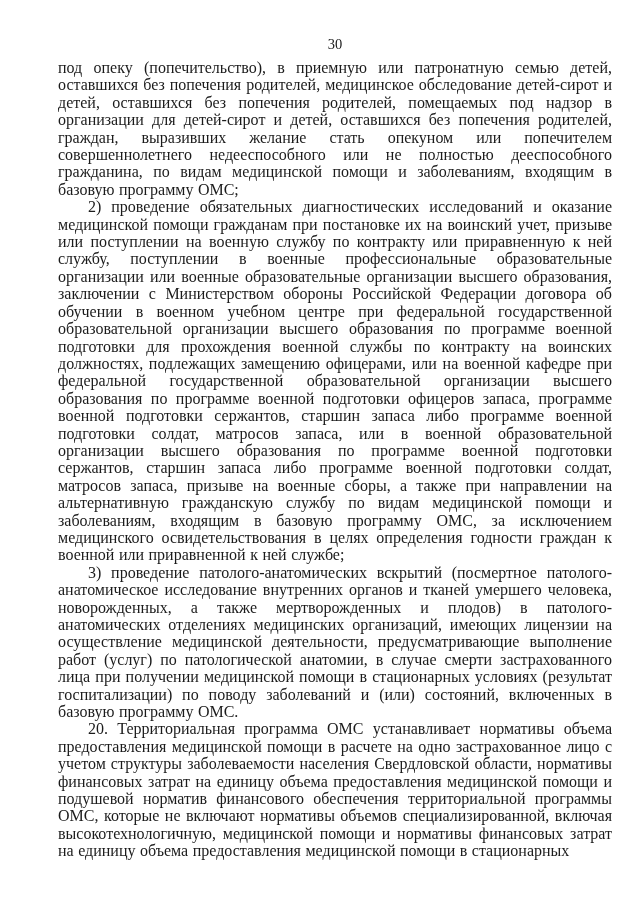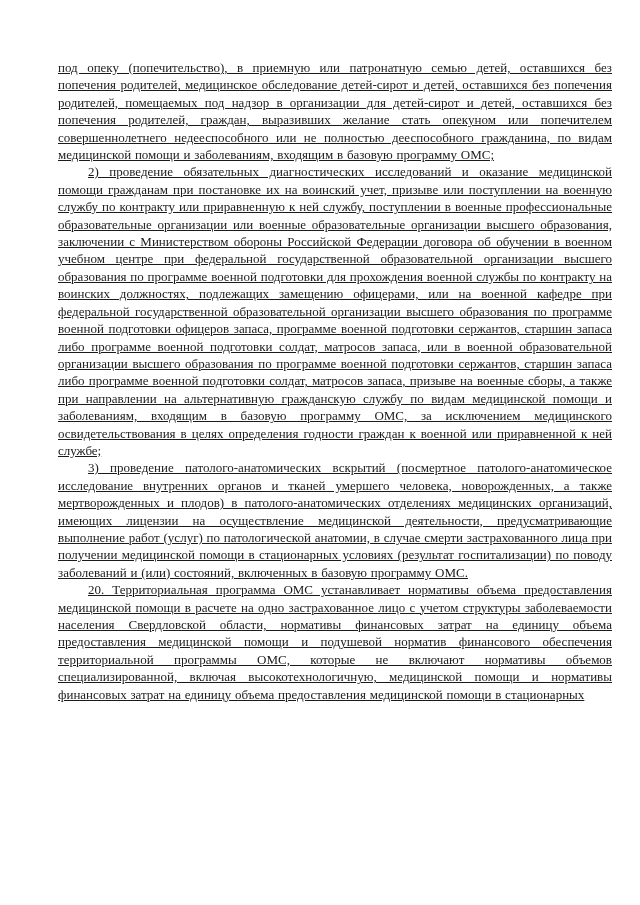--- a/index.html
+++ b/index.html
@@ -23,39 +23,39 @@
     width: 554px;
     text-align: center;
     font-size: 14.5px;
     line-height: 16px;
   }
   .body-text {
     position: absolute;
     top: 59px;
     left: 58px;
     width: 554px;
-    font-size: 13px;
+    font-size: 16px;
     line-height: 17.4px;
     text-align: justify;
-    text-decoration: underline;
   }
   .body-text p {
     margin: 0;
     padding: 0;
     text-indent: 30px;
     word-spacing: 0.5px;
   }
   .body-text p.continuation {
     text-indent: 0;
   }
 </style>
 </head>
 <body>
 
 <div class="page">
+  <div class="page-number">30</div>
 
   <div class="body-text">
     <p class="continuation">под опеку (попечительство), в приемную или патронатную семью детей, оставшихся без попечения родителей, медицинское обследование детей-сирот и детей, оставшихся без попечения родителей, помещаемых под надзор в организации для детей-сирот и детей, оставшихся без попечения родителей, граждан, выразивших желание стать опекуном или попечителем совершеннолетнего недееспособного или не полностью дееспособного гражданина, по видам медицинской помощи и заболеваниям, входящим в базовую программу ОМС;</p>
     <p>2) проведение обязательных диагностических исследований и оказание медицинской помощи гражданам при постановке их на воинский учет, призыве или поступлении на военную службу по контракту или приравненную к ней службу, поступлении в военные профессиональные образовательные организации или военные образовательные организации высшего образования, заключении с Министерством обороны Российской Федерации договора об обучении в военном учебном центре при федеральной государственной образовательной организации высшего образования по программе военной подготовки для прохождения военной службы по контракту на воинских должностях, подлежащих замещению офицерами, или на военной кафедре при федеральной государственной образовательной организации высшего образования по программе военной подготовки офицеров запаса, программе военной подготовки сержантов, старшин запаса либо программе военной подготовки солдат, матросов запаса, или в военной образовательной организации высшего образования по программе военной подготовки сержантов, старшин запаса либо программе военной подготовки солдат, матросов запаса, призыве на военные сборы, а также при направлении на альтернативную гражданскую службу по видам медицинской помощи и заболеваниям, входящим в базовую программу ОМС, за исключением медицинского освидетельствования в целях определения годности граждан к военной или приравненной к ней службе;</p>
     <p>3) проведение патолого-анатомических вскрытий (посмертное патолого-анатомическое исследование внутренних органов и тканей умершего человека, новорожденных, а также мертворожденных и плодов) в патолого-анатомических отделениях медицинских организаций, имеющих лицензии на осуществление медицинской деятельности, предусматривающие выполнение работ (услуг) по патологической анатомии, в случае смерти застрахованного лица при получении медицинской помощи в стационарных условиях (результат госпитализации) по поводу заболеваний и (или) состояний, включенных в базовую программу ОМС.</p>
     <p>20. Территориальная программа ОМС устанавливает нормативы объема предоставления медицинской помощи в расчете на одно застрахованное лицо с учетом структуры заболеваемости населения Свердловской области, нормативы финансовых затрат на единицу объема предоставления медицинской помощи и подушевой норматив финансового обеспечения территориальной программы ОМС, которые не включают нормативы объемов специализированной, включая высокотехнологичную, медицинской помощи и нормативы финансовых затрат на единицу объема предоставления медицинской помощи в стационарных</p>
   </div>
 </div>
 
 </body></html>

